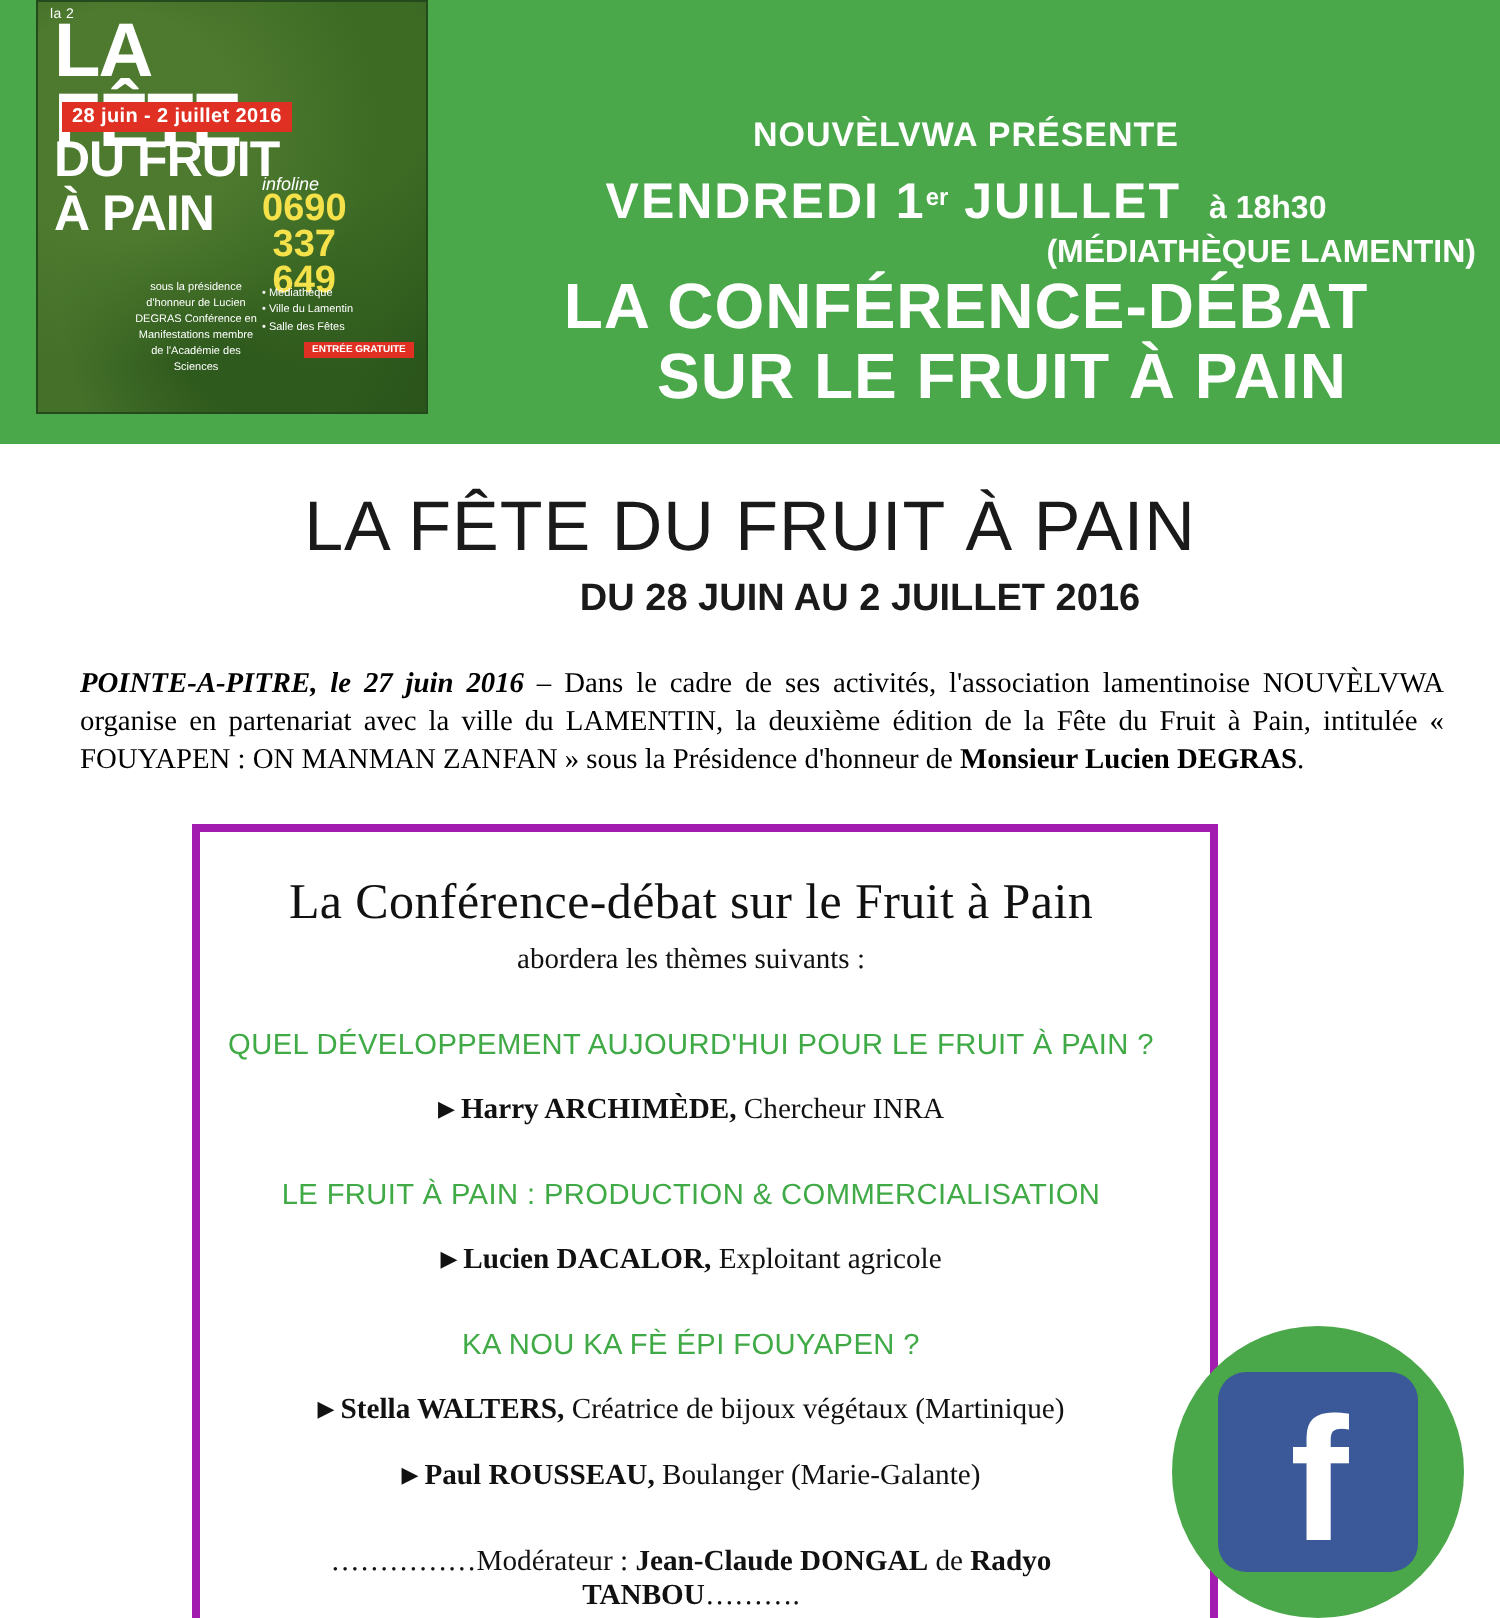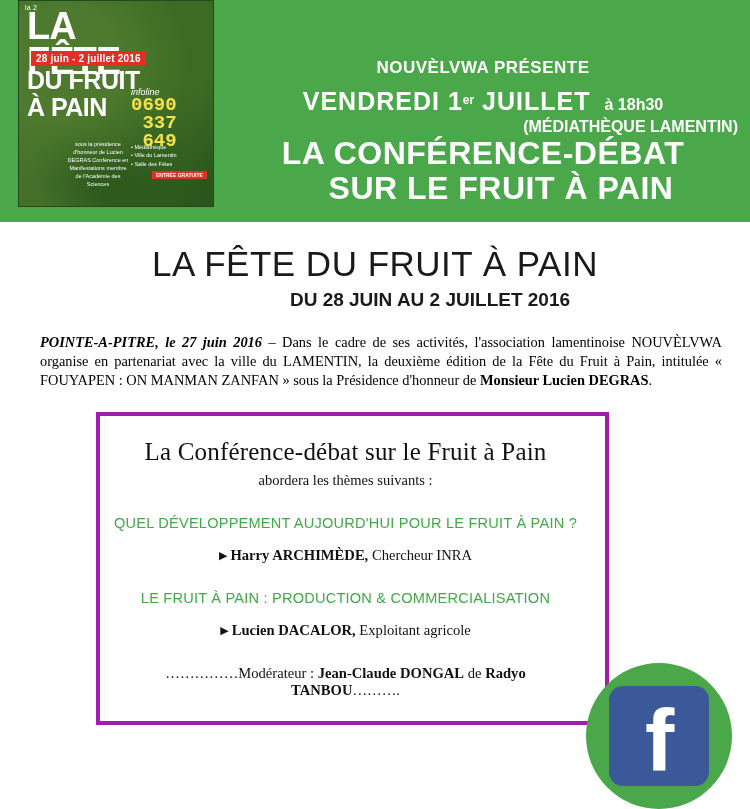--- a/index.html
+++ b/index.html
@@ -168,25 +168,25 @@
     color: #ffffff;
     font-family: "Liberation Sans", sans-serif;
     font-size: 9px;
     font-style: italic;
   }
   .poster-phone {
     position: absolute;
     left: 112px;
     top: 95px;
     color: #f5e14a;
-    font-family: Liberation Mono, monospace;
+    font-family: Liberation Sans, sans-serif;
     font-weight: bold;
     font-size: 19px;
     line-height: 0.96;
-    text-align: right;
+    text-align: center;
   }
   .poster-bullets {
     position: absolute;
     left: 112px;
     top: 142px;
     color: #ffffff;
     font-family: "Liberation Sans", sans-serif;
     font-size: 5.5px;
     line-height: 1.5;
   }
@@ -387,20 +387,29 @@
       </div>
     </div>
 
     <div class="theme-block">
       <div class="theme-head">LE FRUIT  À PAIN : PRODUCTION &amp; COMMERCIALISATION</div>
       <div class="theme-line">
         <span class="arrow">▶</span><b>Lucien DACALOR,</b><span> Exploitant agricole</span>
       </div>
     </div>
 
+    <div class="theme-block">
+      <div class="theme-head">KA NOU KA FÈ ÉPI FOUYAPEN ?</div>
+      <div class="theme-line">
+        <span class="arrow">▶</span><b>Stella WALTERS,</b><span> Créatrice de bijoux végétaux (Martinique)</span>
+      </div>
+      <div class="theme-line">
+        <span class="arrow">▶</span><b>Paul ROUSSEAU,</b><span> Boulanger (Marie-Galante)</span>
+      </div>
+    </div>
 
     <div class="moderator">
       <span>……………</span><span>Modérateur : </span><b>Jean-Claude DONGAL</b><span> de </span><b>Radyo TANBOU</b><span>……….</span>
     </div>
   </div>
 </div>
 
 <div class="fb-circle">
   <div class="fb-square">
     <div class="fb-f">f</div>

